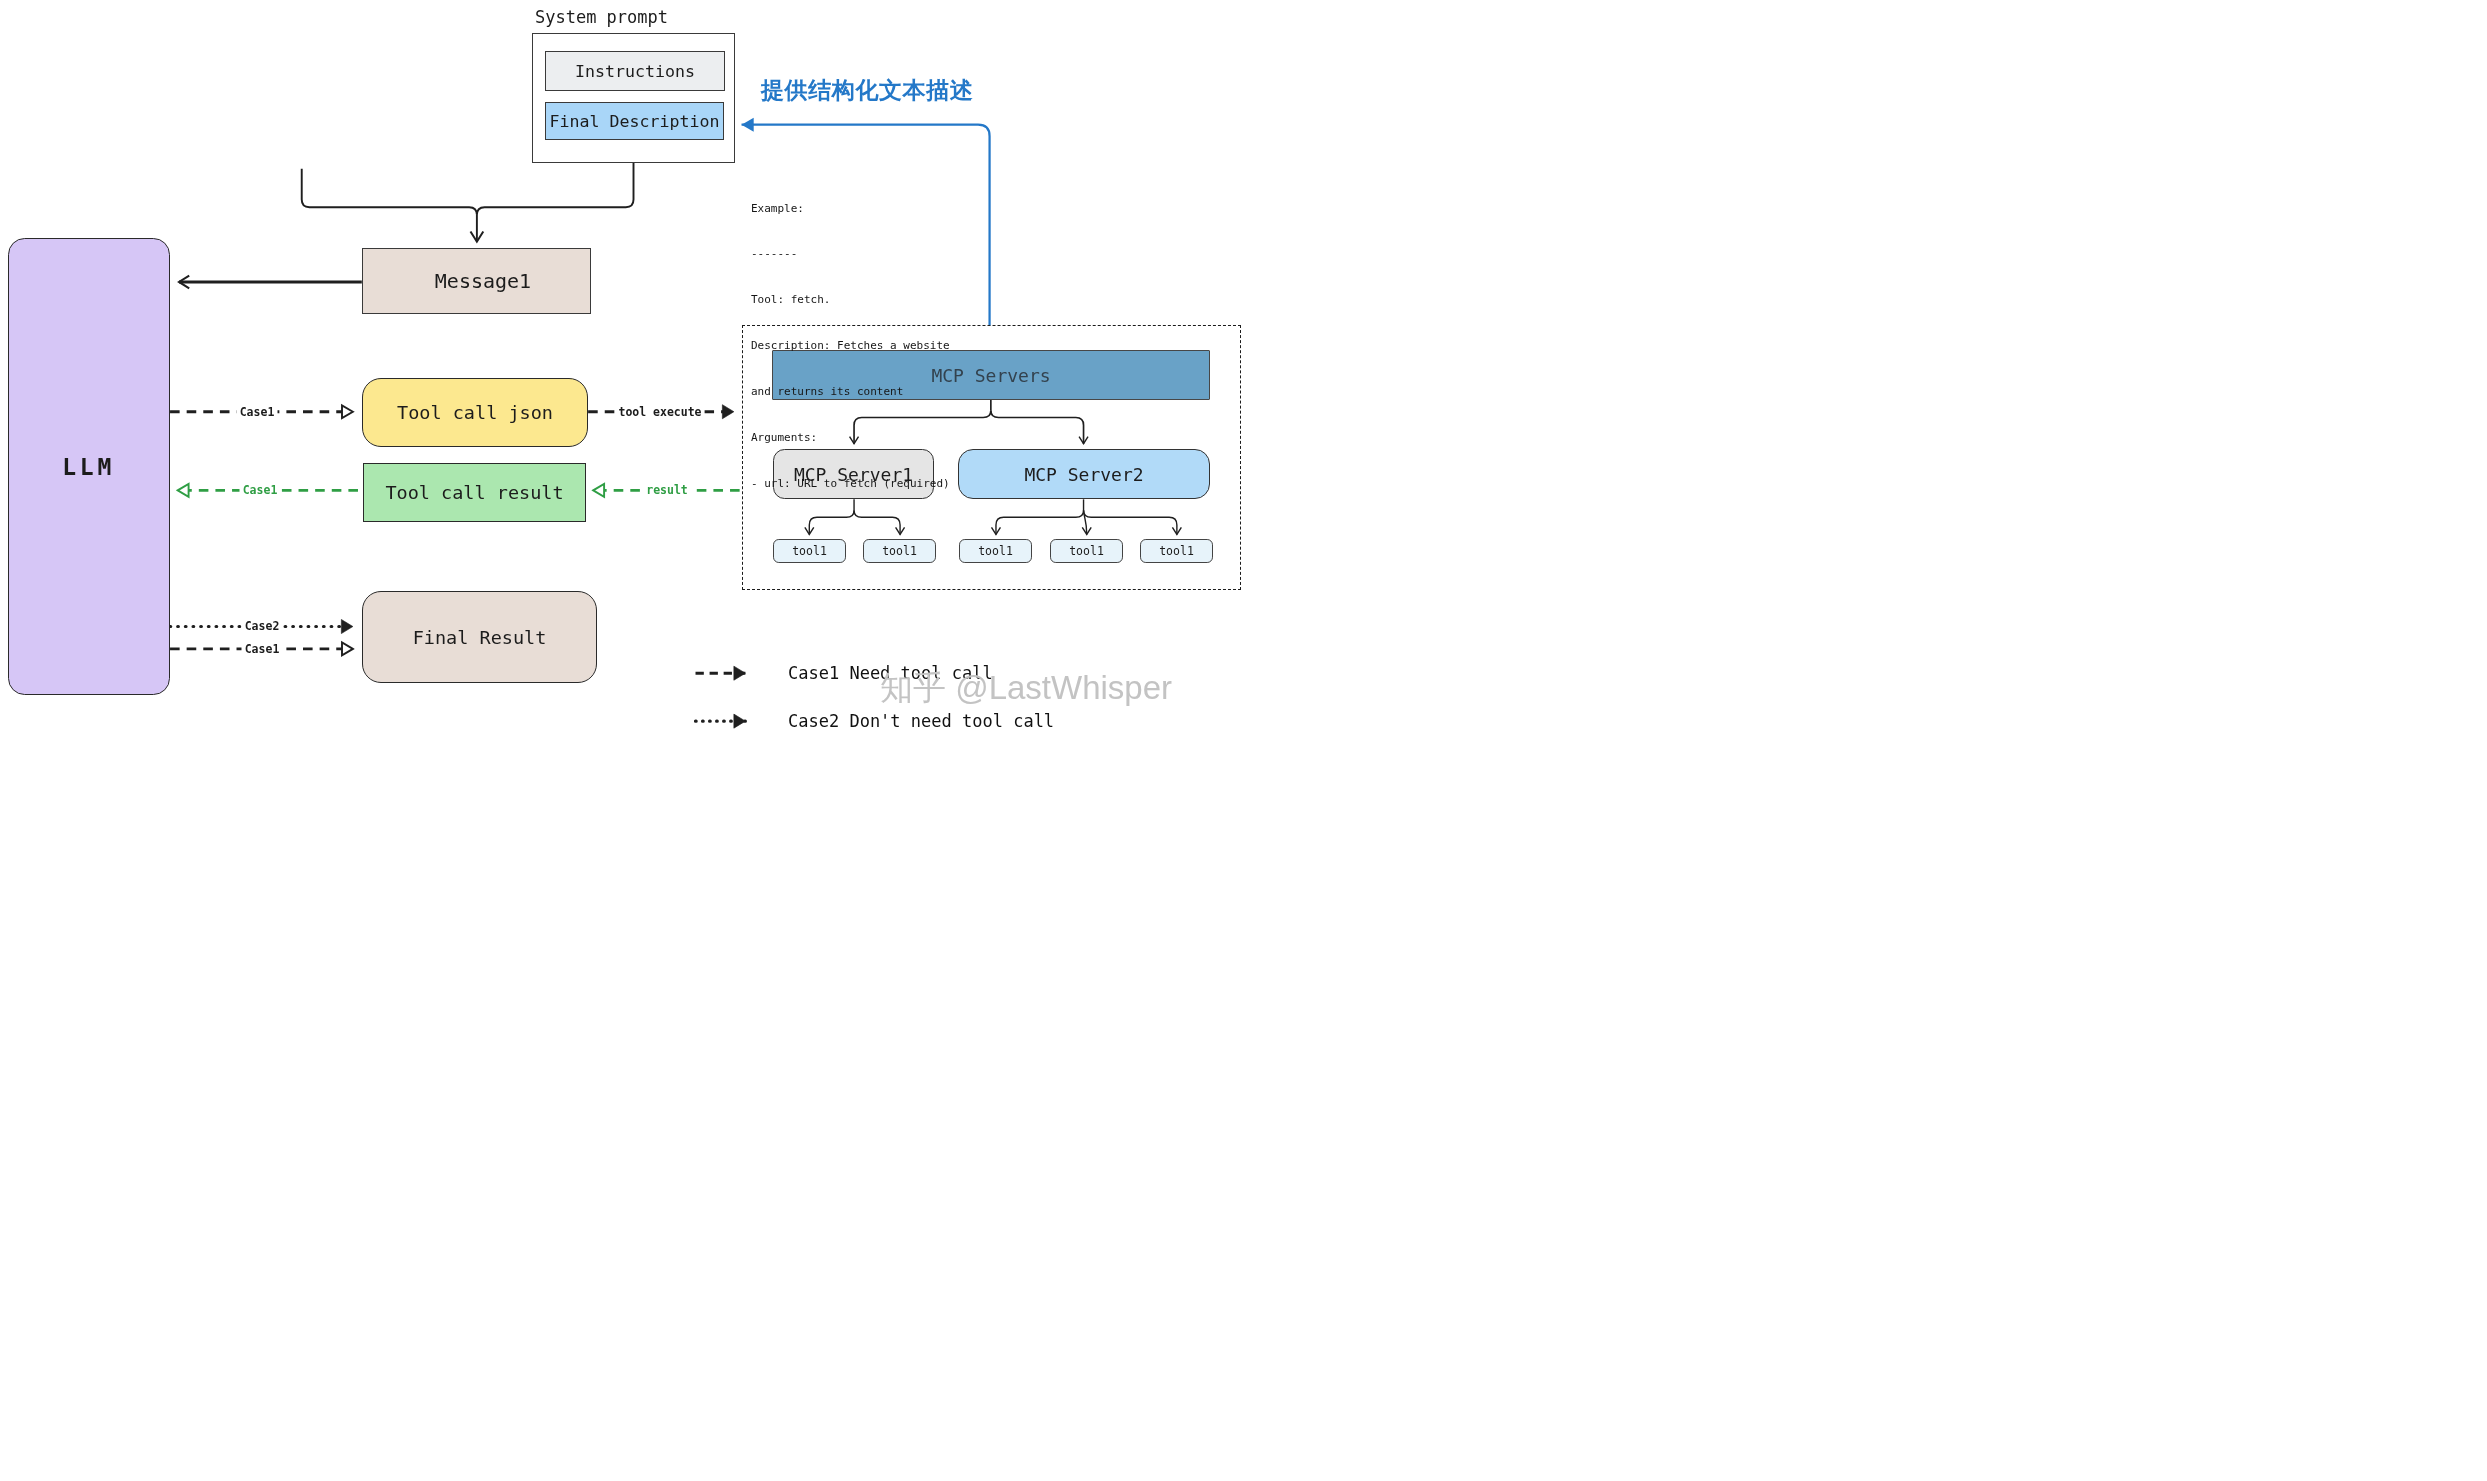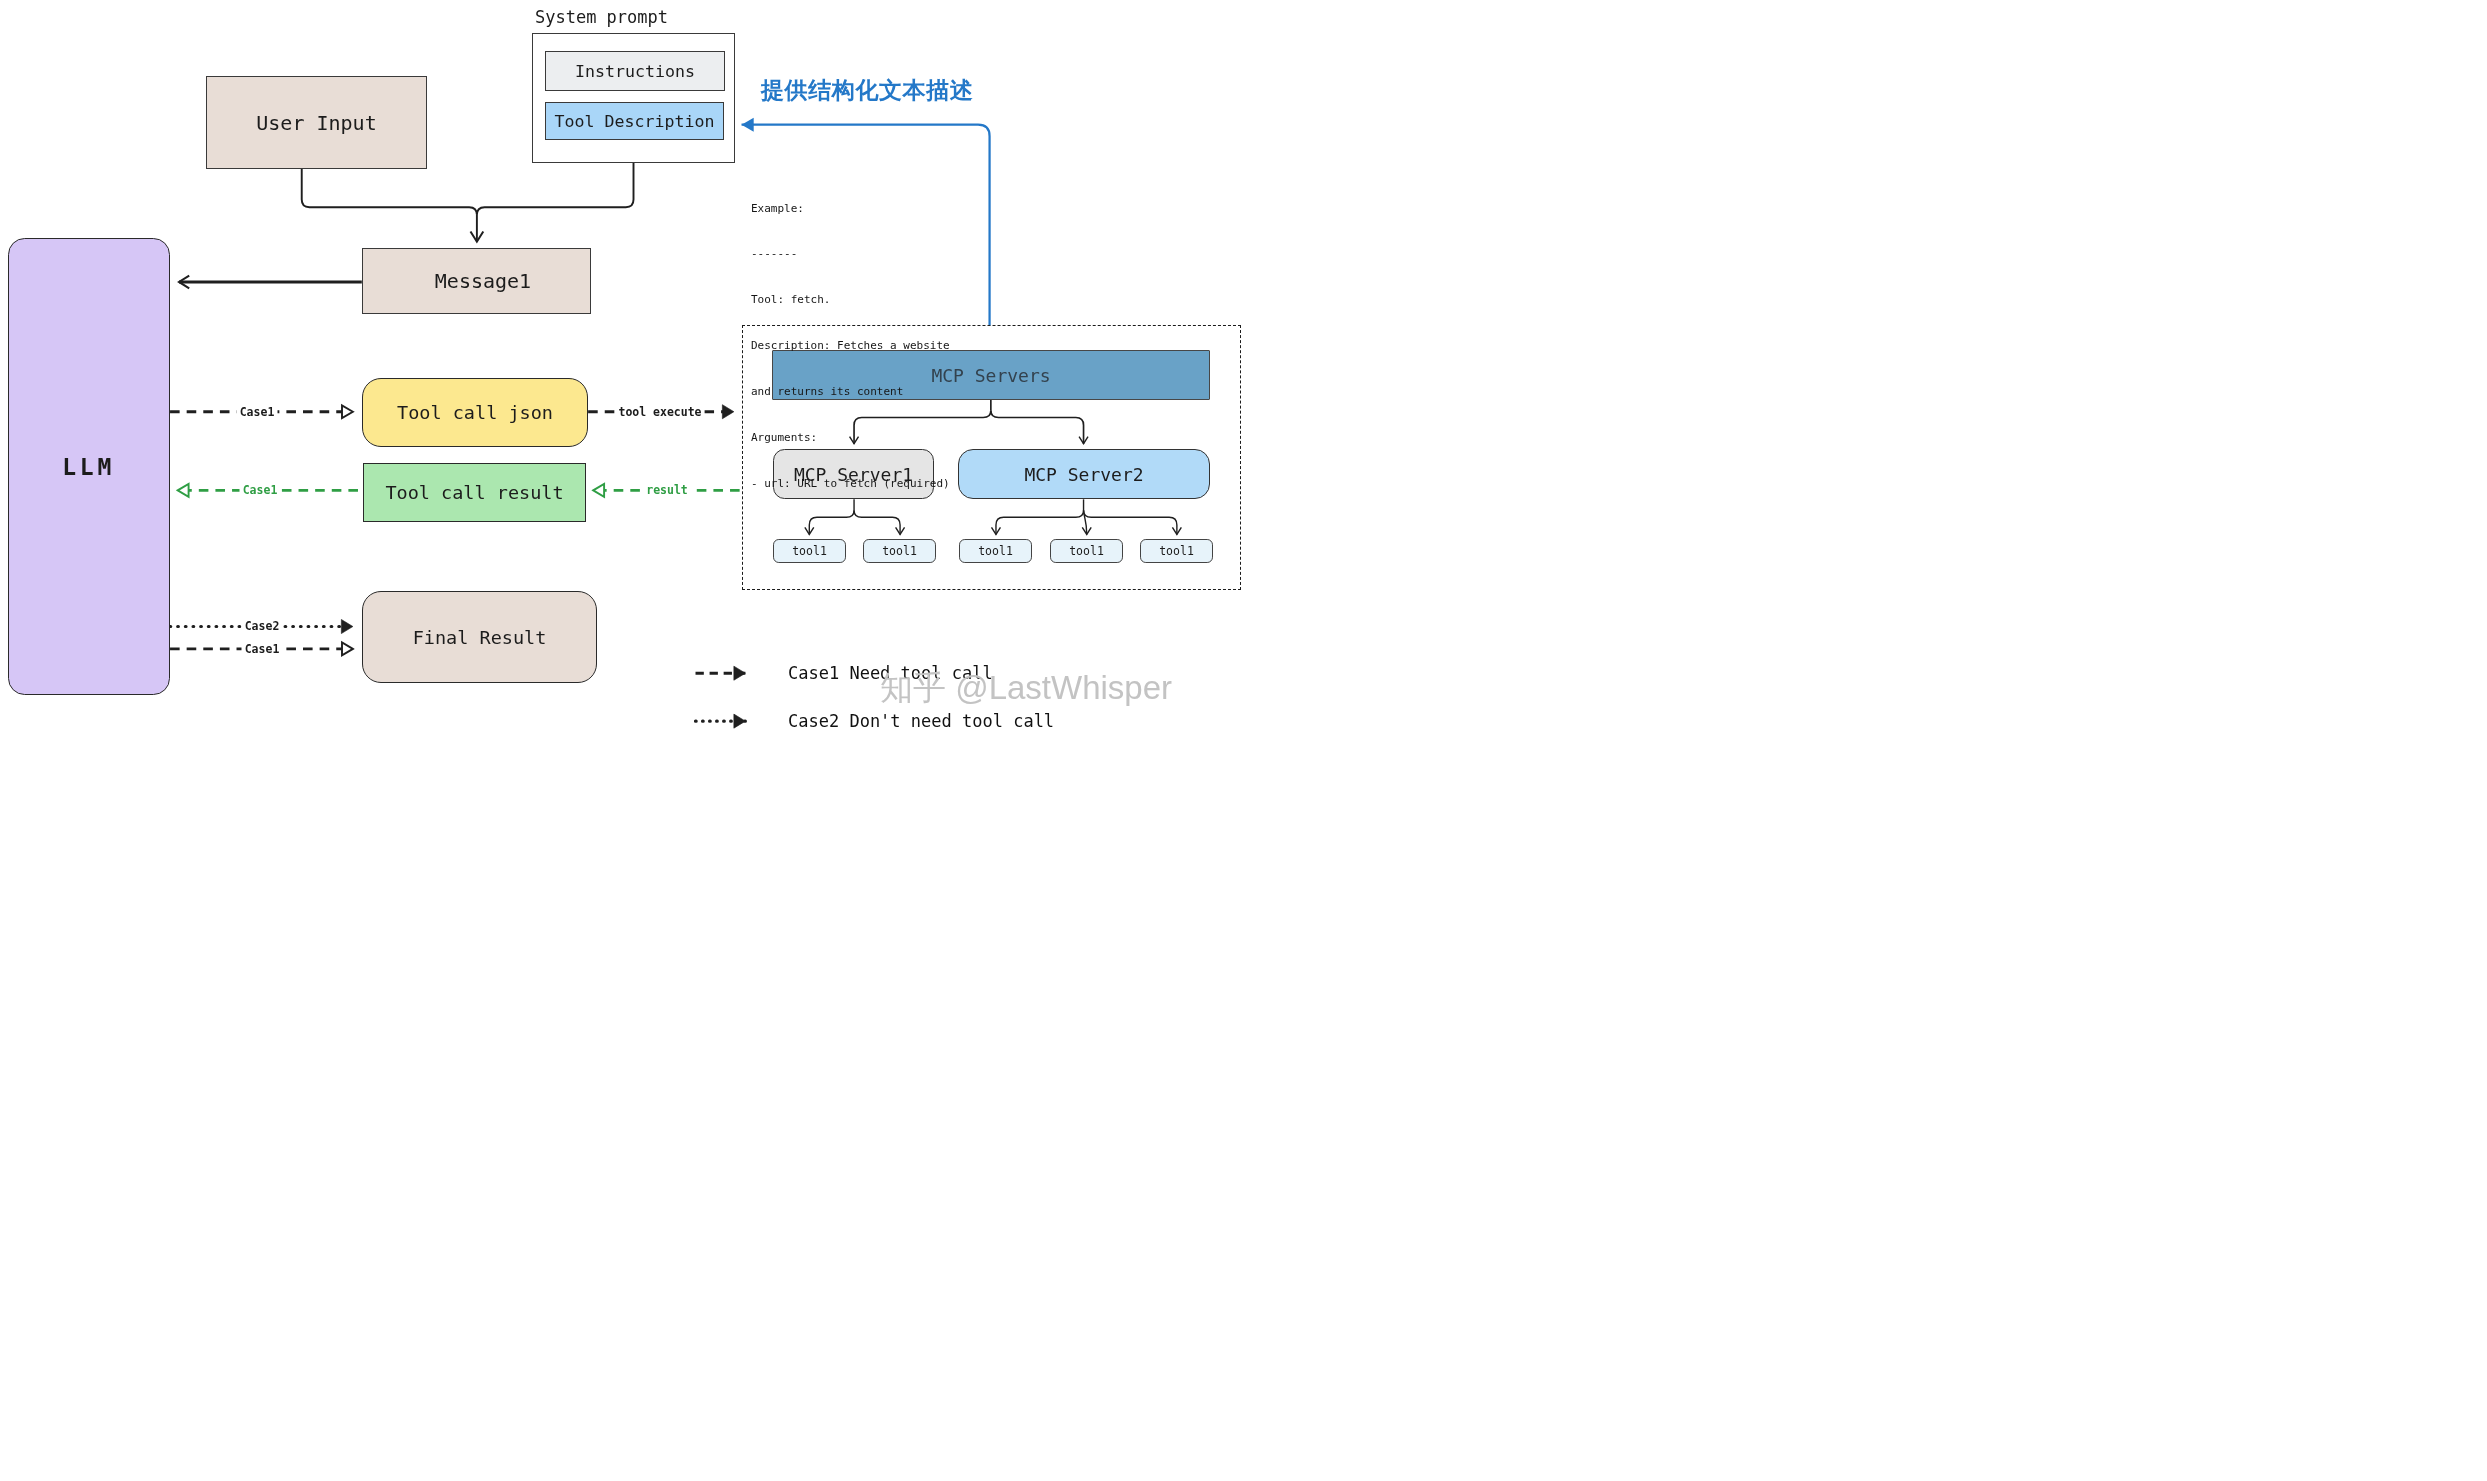--- a/index.html
+++ b/index.html
@@ -117,23 +117,22 @@
     <path d="M 1695 798 C 1696 812 1700 814 1700 836" fill="none" stroke="#1f1f1f" stroke-width="2.2" marker-end="url(#veeSmall)"></path>
     <path d="M 1695 798 Q 1695 809 1707 809 H 1829 Q 1841 809 1841 821 V 836" fill="none" stroke="#1f1f1f" stroke-width="2.2" marker-end="url(#veeSmall)"></path>
 
     <path d="M 1088 1053 H 1166" fill="none" stroke="#1f1f1f" stroke-width="4.5" stroke-dasharray="13 9" marker-end="url(#triFill)"></path>
     <path d="M 1088 1128 H 1166" fill="none" stroke="#1f1f1f" stroke-width="5" stroke-dasharray="1 10" stroke-linecap="round" marker-end="url(#triFill)"></path>
   </svg>
 
   <div class="box sys-title">System prompt</div>
   <div class="box sys-outer"></div>
   <div class="box instructions">Instructions</div>
-  <div class="box tool-desc">Tool Description</div>
+  <div class="box tool-desc">Final Description</div>
 
-  <div class="box user-input">User Input</div>
   <div class="box message1">Message1</div>
   <div class="box tool-json">Tool call json</div>
   <div class="box llm">LLM</div>
   <div class="box tool-result">Tool call result</div>
   <div class="box final-result">Final Result</div>
 
   <div class="box mcp-dashed"></div>
   <div class="box mcp-bar">MCP Servers</div>
   <div class="box mcp-s1">MCP Server1</div>
   <div class="box mcp-s2">MCP Server2</div>

